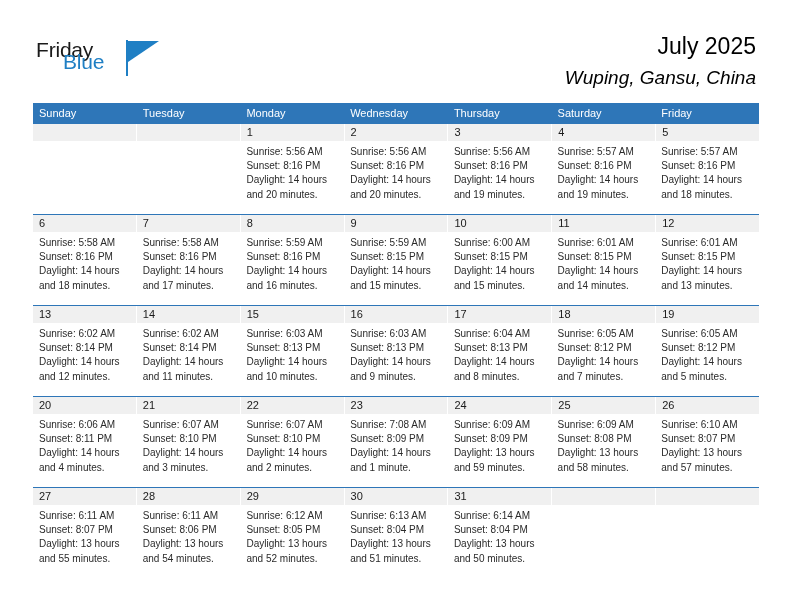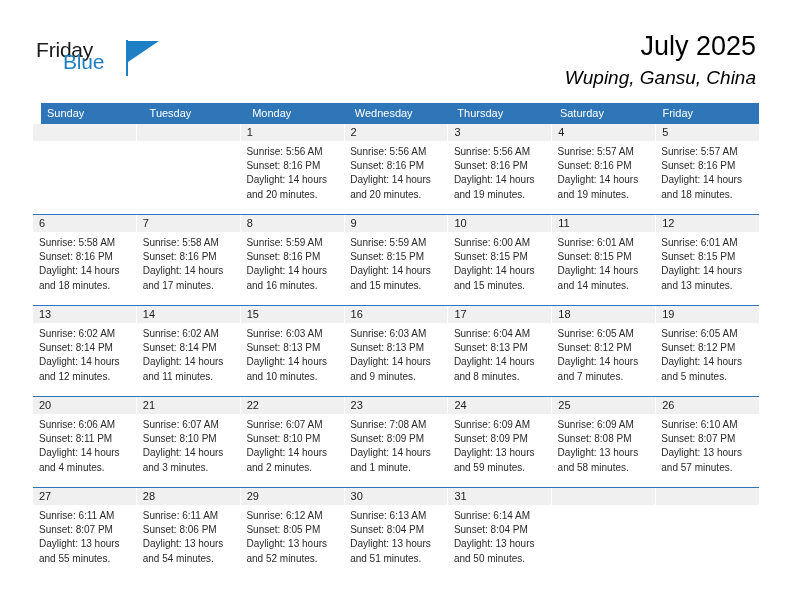--- a/index.html
+++ b/index.html
@@ -74,21 +74,21 @@
     background: #1f7fc4;
   }
 
   .title-block {
     position: absolute;
     right: 36px;
     top: 30px;
     text-align: right;
   }
   .cal-title {
-    font-size: 27px;
+    font-size: 23px;
     color: #000000;
     line-height: 33px;
     white-space: nowrap;
   }
   .cal-subtitle {
     font-size: 19px;
     color: #000000;
     line-height: 20px;
     margin-top: 5px;
     white-space: nowrap;
@@ -100,21 +100,20 @@
     position: absolute;
     left: 33px;
     top: 103px;
     width: 726px;
   }
 
   .dow-row {
     display: flex;
     background: #2e76b8;
     height: 21px;
-    margin-left: 8px;
   }
   .dow-cell {
     flex: 1 1 0;
     color: #ffffff;
     font-size: 11px;
     line-height: 21px;
     padding-left: 6px;
     box-sizing: border-box;
     white-space: nowrap;
   }

